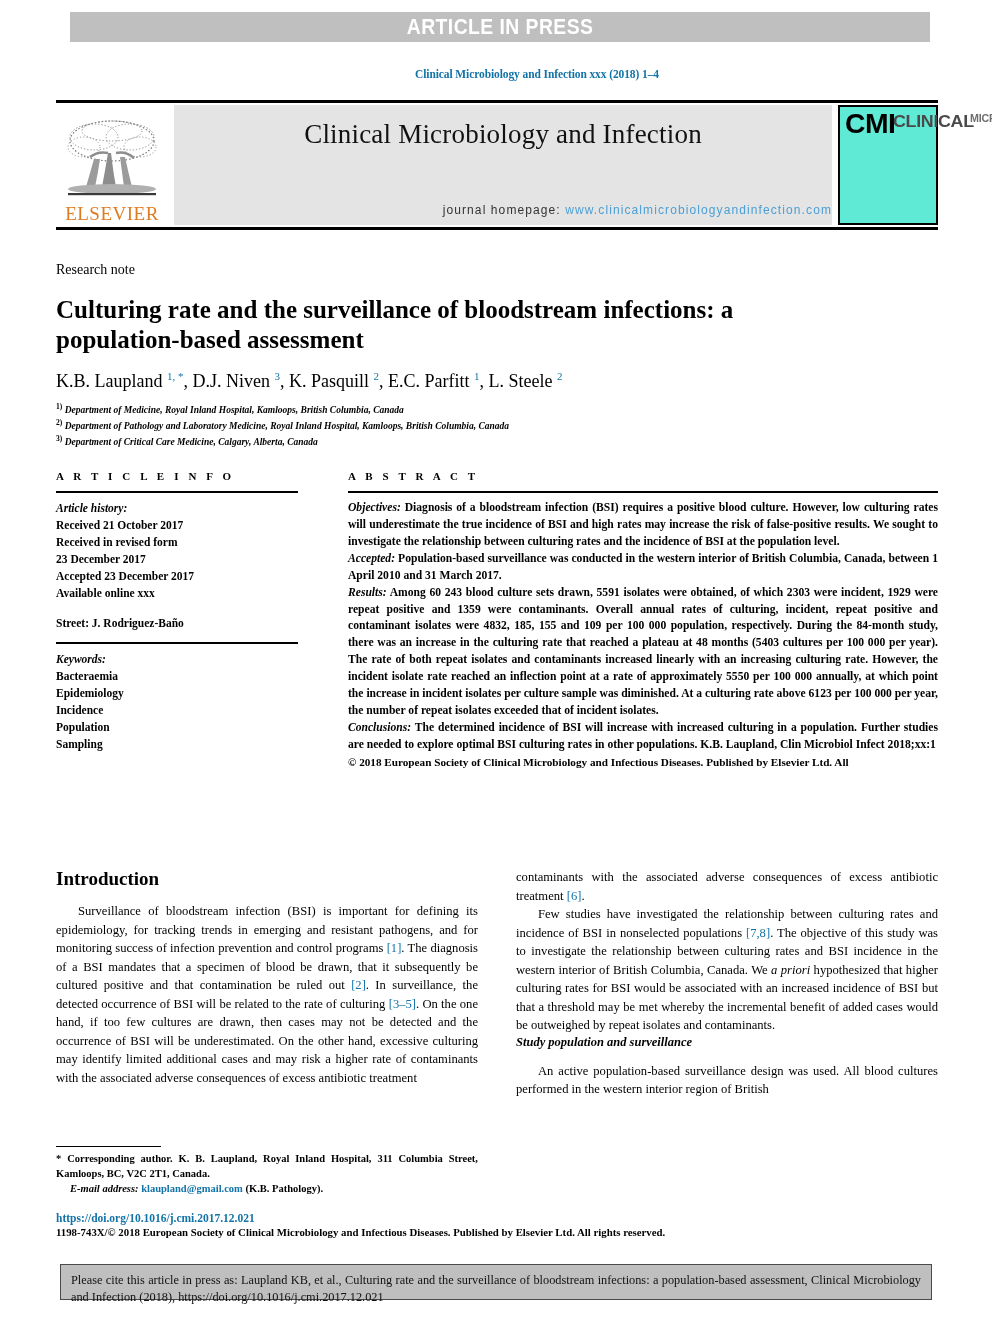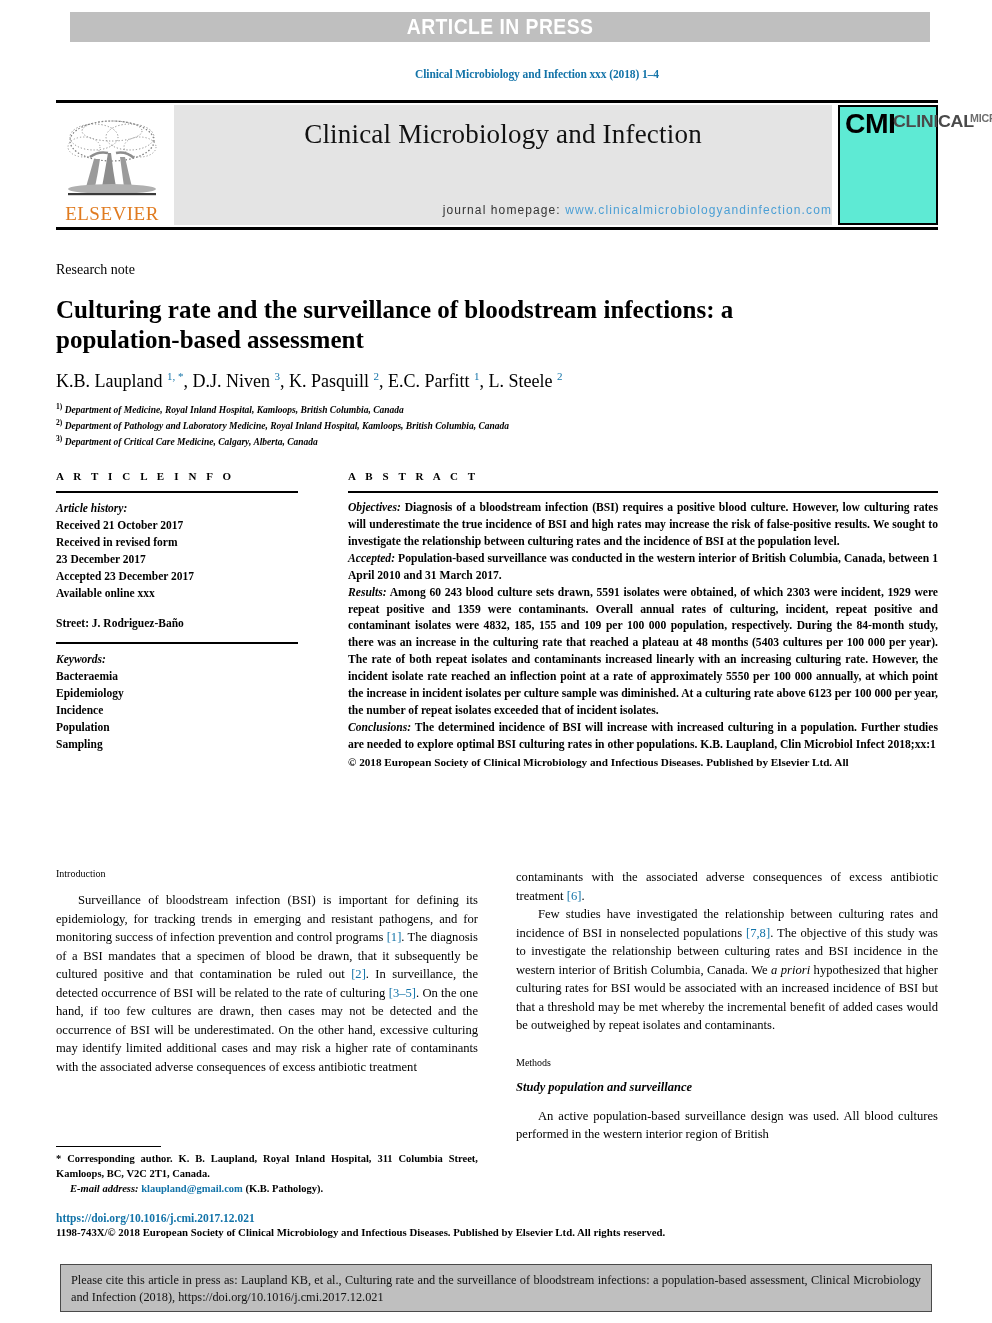--- a/index.html
+++ b/index.html
@@ -337,22 +337,22 @@
     width: 882px;
     display: flex;
     gap: 38px;
   }
   .col {
     width: 422px;
     flex: 0 0 422px;
   }
   h2.head {
     font-family: "Liberation Serif", serif;
-    font-weight: normal;
-    font-size: 10px;
+    font-weight: bold;
+    font-size: 19px;
     margin: 0 0 12px 0;
   }
   h2.head.spaced { margin-top: 22px; }
   h3.subhead {
     font-family: "Liberation Serif", serif;
     font-weight: bold;
     font-style: italic;
     font-size: 12.5px;
     margin: 0 0 12px 0;
   }
@@ -417,21 +417,21 @@
     font-weight: bold;
     margin-top: 2px;
   }
 
   
   .cite-box {
     position: absolute;
     left: 60px;
     top: 1264px;
     width: 872px;
-    height: 48px;
+    height: 36px;
     background: #bfbfbf;
     border: 1px solid #4a4a4a;
     box-sizing: border-box;
     padding: 7px 10px;
   }
   .cite-text {
     font-size: 12.3px;
     line-height: 1.42;
     color: #111;
     text-align: justify;
@@ -555,21 +555,20 @@
 <div class="body-cols">
 
   <div class="col">
     <h2 class="head">Introduction</h2>
     <p class="body-p"><span>Surveillance of bloodstream infection (BSI) is important for defining its epidemiology, for tracking trends in emerging and resistant pathogens, and for monitoring success of infection prevention and control programs </span><a class="ref" href="#">[1]</a><span>. The diagnosis of a BSI mandates that a specimen of blood be drawn, that it subsequently be cultured positive and that contamination be ruled out </span><a class="ref" href="#">[2]</a><span>. In surveillance, the detected occurrence of BSI will be related to the rate of culturing </span><a class="ref" href="#">[3–5]</a><span>. On the one hand, if too few cultures are drawn, then cases may not be detected and the occurrence of BSI will be underestimated. On the other hand, excessive culturing may identify limited additional cases and may risk a higher rate of contaminants with the associated adverse consequences of excess antibiotic treatment </span></p>
   </div>
 
   <div class="col">
     <p class="body-p cont"><span>contaminants with the associated adverse consequences of excess antibiotic treatment </span><a class="ref" href="#">[6]</a><span>.</span></p>
     <p class="body-p"><span>Few studies have investigated the relationship between culturing rates and incidence of BSI in nonselected populations </span><a class="ref" href="#">[7,8]</a><span>. The objective of this study was to investigate the relationship between culturing rates and BSI incidence in the western interior of British Columbia, Canada. We </span><em class="it">a priori</em><span> hypothesized that higher culturing rates for BSI would be associated with an increased incidence of BSI but that a threshold may be met whereby the incremental benefit of added cases would be outweighed by repeat isolates and contaminants.</span></p>
-    <h2 class="head spaced">Methods</h2>
     <h3 class="subhead">Study population and surveillance</h3>
     <p class="body-p">An active population-based surveillance design was used. All blood cultures performed in the western interior region of British</p>
   </div>
 
 </div>
 
 <div class="footnotes">
   <div class="fn-rule"></div>
   <div class="fn-line">* Corresponding author. K. B. Laupland, Royal Inland Hospital, 311 Columbia Street, Kamloops, BC, V2C 2T1, Canada.</div>
   <div class="fn-email"><span class="lbl">E-mail address:</span> <a href="#">klaupland@gmail.com</a><span> (K.B. Pathology).</span></div>

